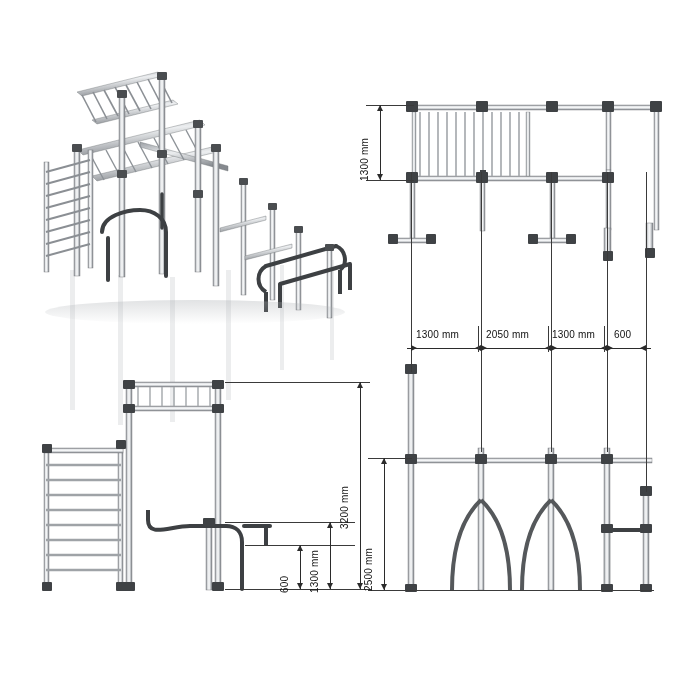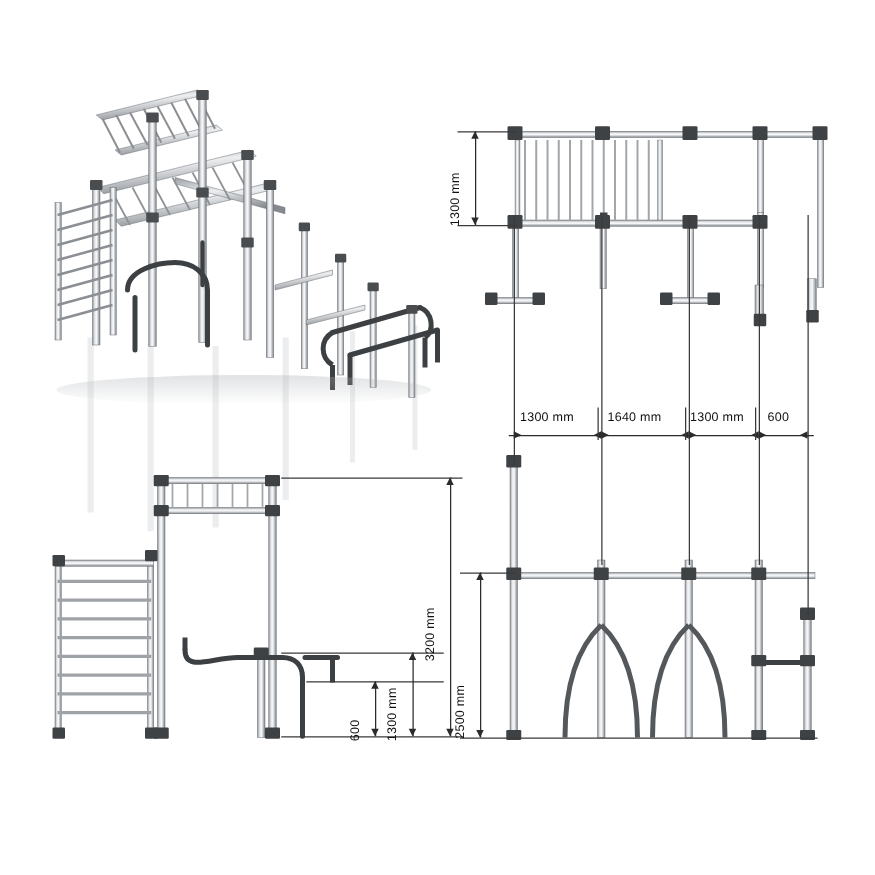--- a/index.html
+++ b/index.html
@@ -421,21 +421,21 @@
     <div class="arrow right" style="left:121px; top:5px;"></div>
     <div class="arrow left" style="left:185px; top:5px;"></div>
     <div class="arrow right" style="left:191px; top:5px;"></div>
     <div class="arrow left" style="left:241px; top:5px;"></div>
     <div class="arrow right" style="left:247px; top:5px;"></div>
     <div class="arrow left" style="left:280px; top:5px;"></div>
     <div class="tick" style="left:47px; top:8px;"></div>
     <div class="tick" style="left:282px; top:8px;"></div>
 
     <div class="dim-label" style="left:56px; top:-11px;">1300 mm</div>
-    <div class="dim-label" style="left:126px; top:-11px;">1640 mm</div>
+    <div class="dim-label" style="left:126px; top:-11px;">2050 mm</div>
     <div class="dim-label" style="left:192px; top:-11px;">1300 mm</div>
     <div class="dim-label" style="left:254px; top:-11px;">600</div>
 
     <div class="ext-line-v" style="left:118px; top:-14px; height:26px;"></div>
     <div class="ext-line-v" style="left:188px; top:-14px; height:26px;"></div>
     <div class="ext-line-v" style="left:244px; top:-14px; height:26px;"></div>
 
     <div>
       <div class="ext-line-h" style="left:8px; top:118px; width:44px;"></div>
       <div class="ext-line-h" style="left:8px; top:250px; width:286px;"></div>

